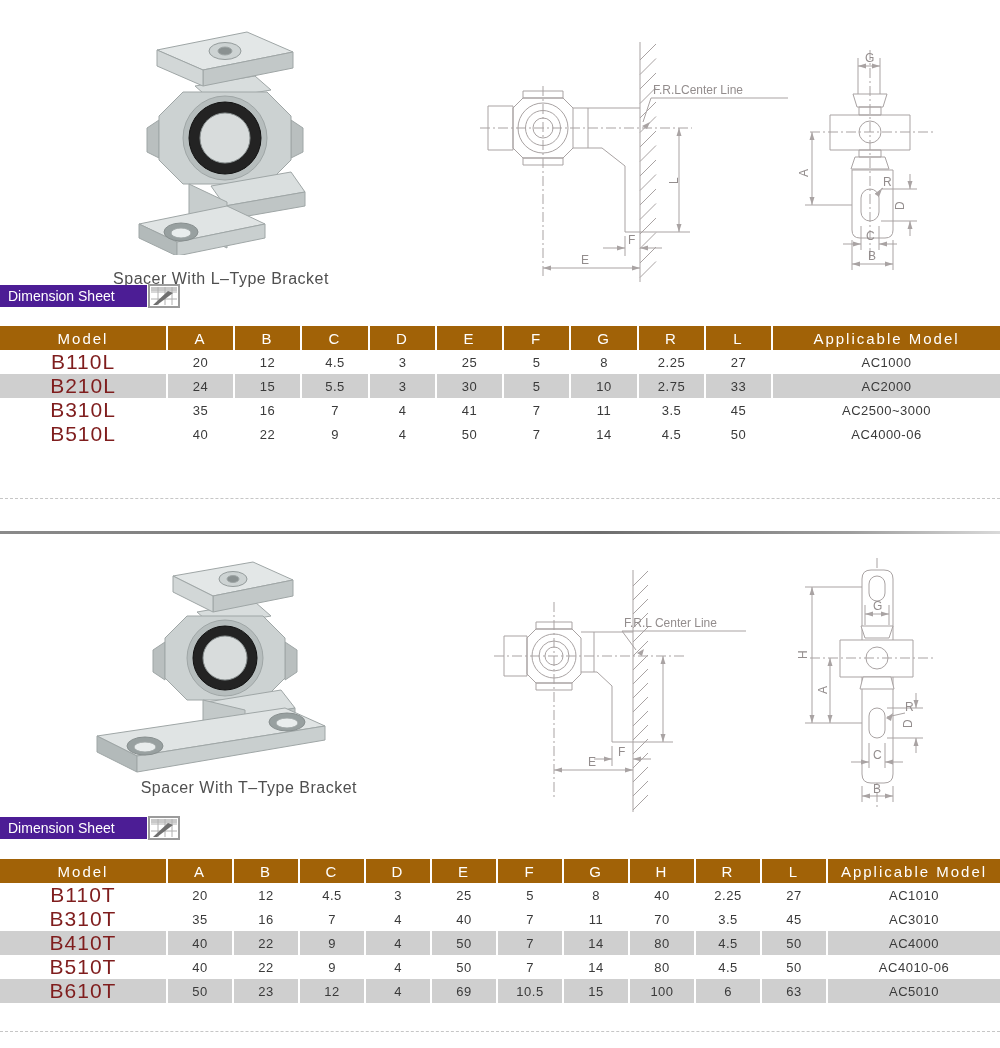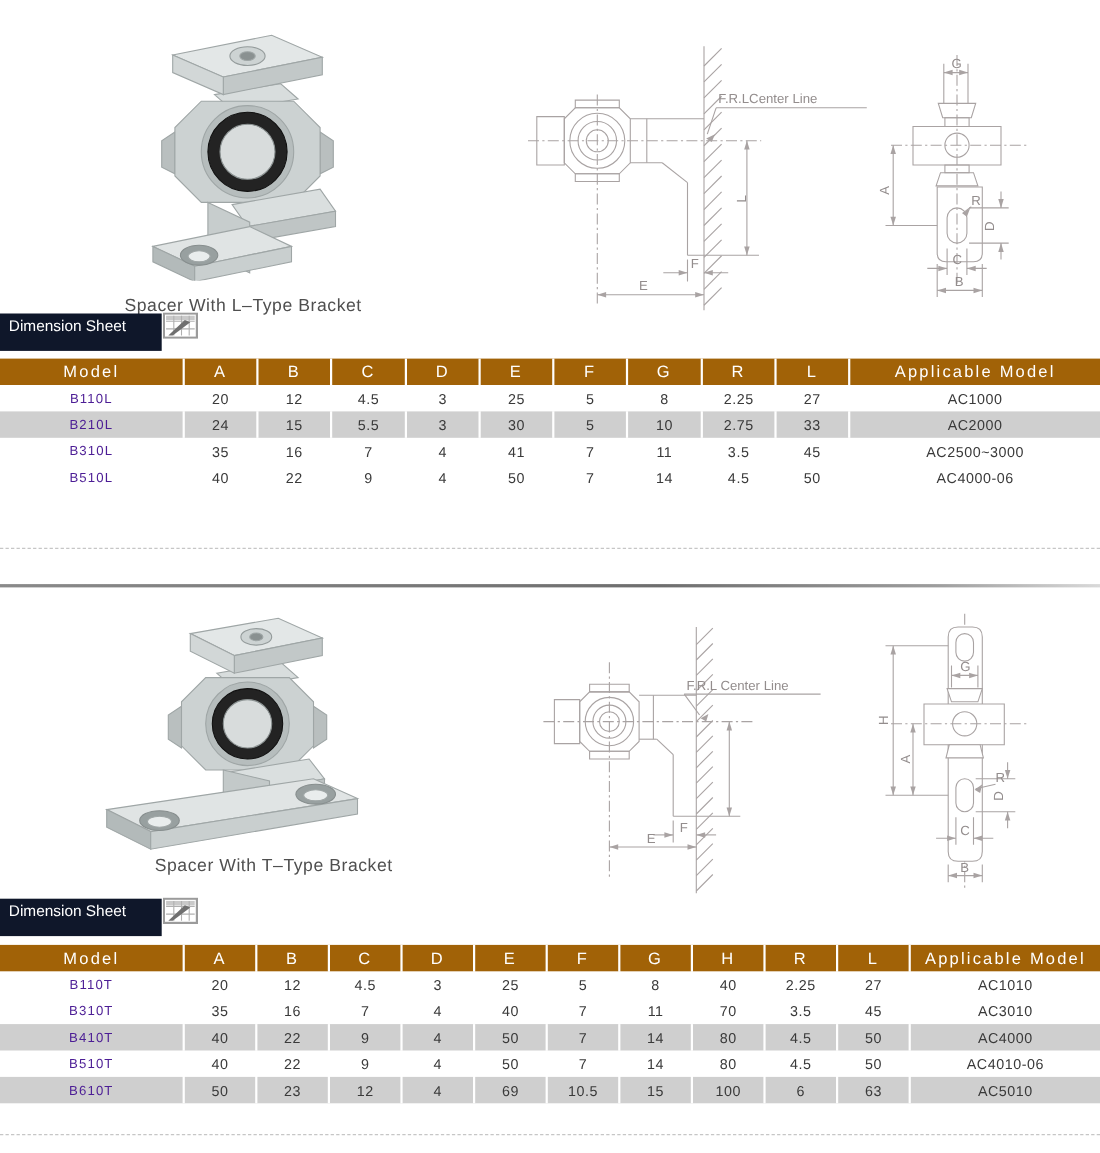--- a/index.html
+++ b/index.html
@@ -1,26 +1,26 @@
 <!DOCTYPE html>
 <html><head>
 <meta charset="utf-8">
 <style>
   * { margin:0; padding:0; box-sizing:border-box; }
   body { background:#fff; font-family:"Liberation Sans", sans-serif; }
   #page { position:relative; width:1000px; height:1048px; background:#fff; overflow:hidden; }
   .abs { position:absolute; }
   .caption { width:300px; text-align:center; font-size:16px; color:#4f4f4f; letter-spacing:0.5px; }
-  .dim-bar { height:34px; background:#0f172a; color:#fff; font-size:14px; line-height:22px; padding-left:8px; }
+  .dim-bar { height:22px; background:#4c1d95; color:#fff; font-size:14px; line-height:22px; padding-left:8px; }
   .divider { width:1000px; height:3px; background:linear-gradient(to right, #8a8a8a 0%, #6e6e6e 60%, #9d9d9d 85%, #d9d9d9 100%); }
   .dashed-line { width:1000px; border-top:1px dashed #c6c6c6; height:0; }
   table.spec { border-collapse:collapse; table-layout:fixed; width:1000px; }
   table.spec th { background:#a16207; color:#ffffff; font-weight:normal; font-size:15px; height:24px; letter-spacing:2px; text-align:center; }
   table.spec td { text-align:center; font-size:13px; color:#3a3a3a; height:24px; letter-spacing:0.5px; }
-  table.spec td.model { font-size:12px; color:#4c1d95; letter-spacing:1px; }
+  table.spec td.model { font-size:21px; color:#7f1d1d; letter-spacing:1px; }
   table.spec th + th { border-left:2px solid #ffffff; }
   table.spec tr.alt td { background:#cfcfcf; }
   table.spec td + td { border-left:2px solid #ffffff; }
   svg text { font-family:"Liberation Sans", sans-serif; }
   .draw line, .draw path, .draw rect, .draw circle, .draw polygon, .draw polyline { vector-effect:non-scaling-stroke; }
 </style>
 </head>
 <body>
 
 <div id="page">

